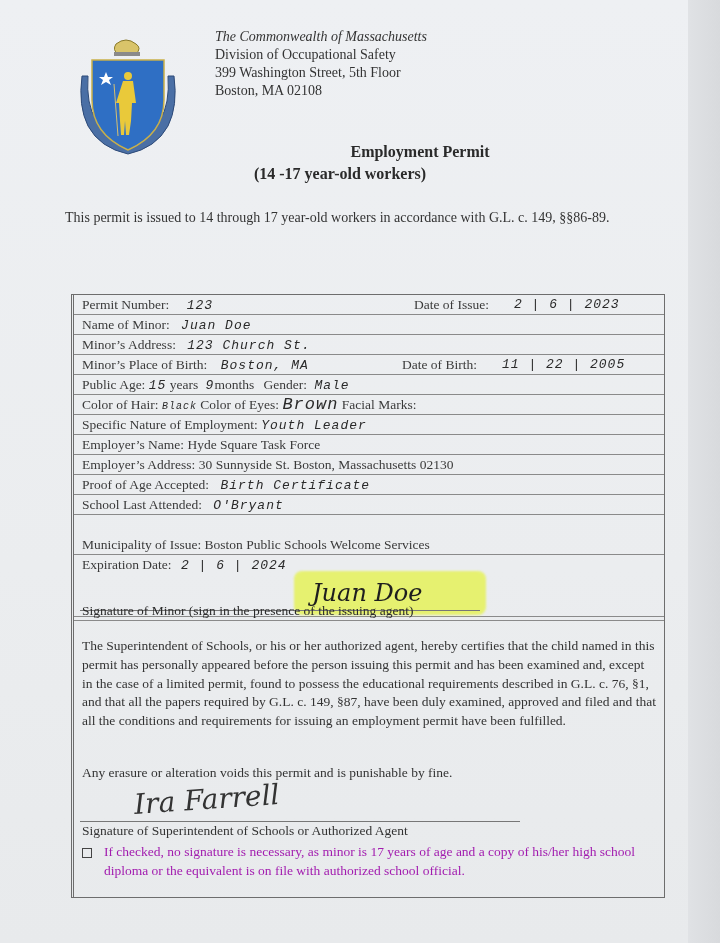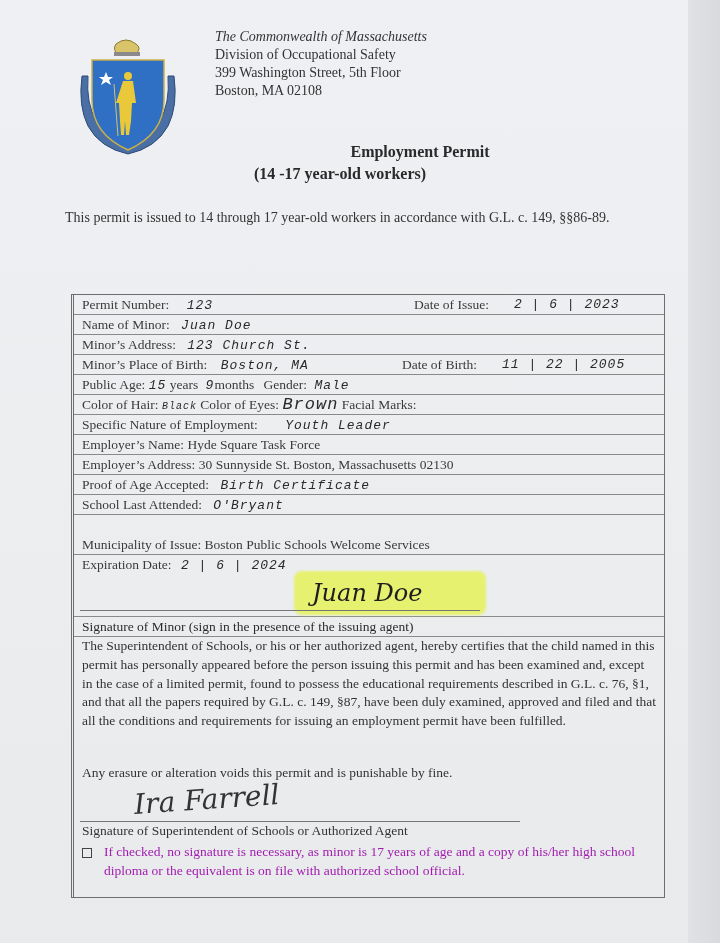--- a/index.html
+++ b/index.html
@@ -33,21 +33,21 @@
     font-size:13.5px; line-height:19px; padding-left:8px; white-space:nowrap;
   }
   .lbl { color:#3a3a3a; }
   .hw { font-family:Liberation Mono, monospace; font-size:13px; color:#2a2a2a; letter-spacing:1px; font-style:italic; }
   .abs { position:absolute; top:0; }
 
   .sig-area { position:absolute; left:0; top:280px; width:100%; height:42px; border-bottom:1.5px solid #8a8a8a; box-sizing:border-box; }
   .highlight { position:absolute; left:220px; top:-4px; width:192px; height:44px; background:#e6f25a; opacity:.85; border-radius:8px; filter:blur(1px); }
   .minor-sig { position:absolute; left:238px; top:4px; font-family:"DejaVu Serif", serif; font-style:italic; font-size:24px; color:#1e1e1e; }
   .sig-line { position:absolute; left:6px; top:35px; width:400px; border-top:1px solid #777; }
-  .sig-caption { position:absolute; left:0; top:322px; width:100%; height:20px; border-bottom:1.5px solid #8a8a8a; box-sizing:border-box; font-size:13.5px; line-height:19px; padding-left:8px; }
+  .sig-caption { position:absolute; left:0; top:306px; width:100%; height:20px; border-bottom:1.5px solid #8a8a8a; box-sizing:border-box; font-size:13.5px; line-height:19px; padding-left:8px; }
   .cert { position:absolute; left:8px; top:342px; width:575px; font-size:13.5px; line-height:18.8px; color:#333; }
   .void { position:absolute; left:8px; top:470px; font-size:13.5px; color:#333; }
   .super-sig { position:absolute; left:60px; top:488px; font-family:"DejaVu Serif", serif; font-style:italic; font-size:28px; color:#333; transform:rotate(-4deg); }
   .super-line { position:absolute; left:6px; top:526px; width:440px; border-top:1px solid #777; }
   .super-caption { position:absolute; left:8px; top:528px; font-size:13.5px; color:#333; }
   .check-block { position:absolute; left:8px; top:548px; width:560px; font-size:13.5px; line-height:18.8px; color:#a21caf; display:flex; }
   .checkbox { width:8px; height:8px; border:1px solid #444; margin-top:5px; margin-right:12px; flex:none; }
 </style>
 </head>
 <body>
@@ -116,21 +116,21 @@
     <span class="lbl">Color of Hair:</span>
     <span class="hw" style="font-size:10px">Black</span>
     <span class="lbl">Color of Eyes:</span>
     <span class="hw" style="font-size:17px">Brown</span>
     <span class="lbl">Facial Marks:</span>
     <span class="hw"></span>
   </div>
 
   <div class="row" style="top:120px">
     <span class="lbl">Specific Nature of Employment:</span>
-    <span class="hw" style="margin-left:24px">Youth Leader</span>
+    <span class="hw" style="margin-left:0">Youth Leader</span>
   </div>
 
   <div class="row" style="top:140px">
     <span class="lbl">Employer’s Name:</span>
     <span class="lbl">Hyde Square Task Force</span>
   </div>
 
   <div class="row" style="top:160px">
     <span class="lbl">Employer’s Address:</span>
     <span class="lbl">30 Sunnyside St. Boston, Massachusetts 02130</span>

